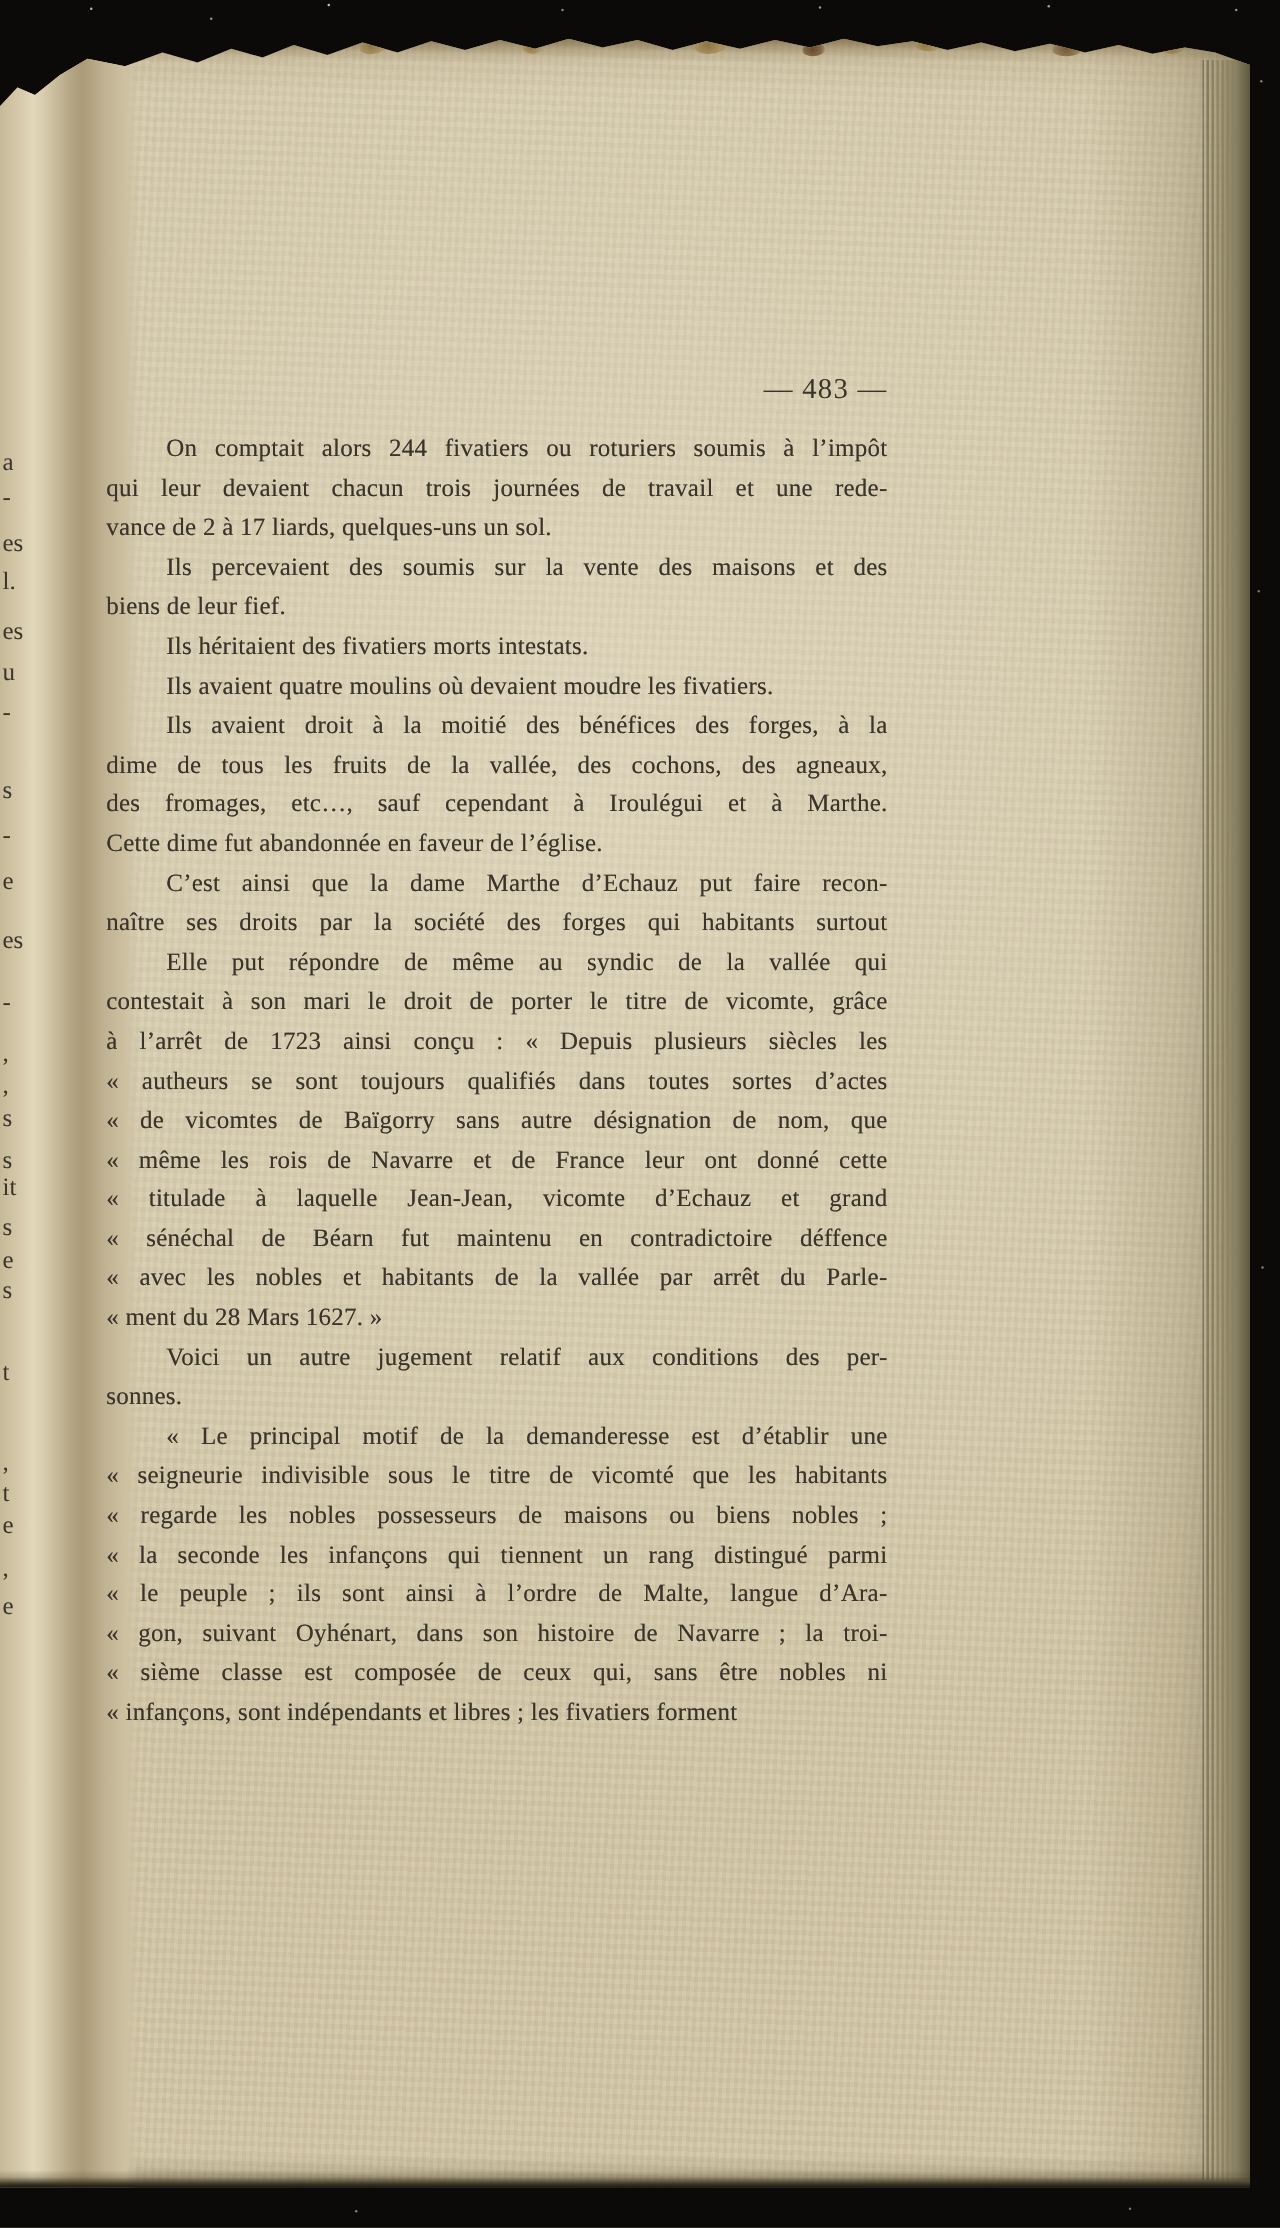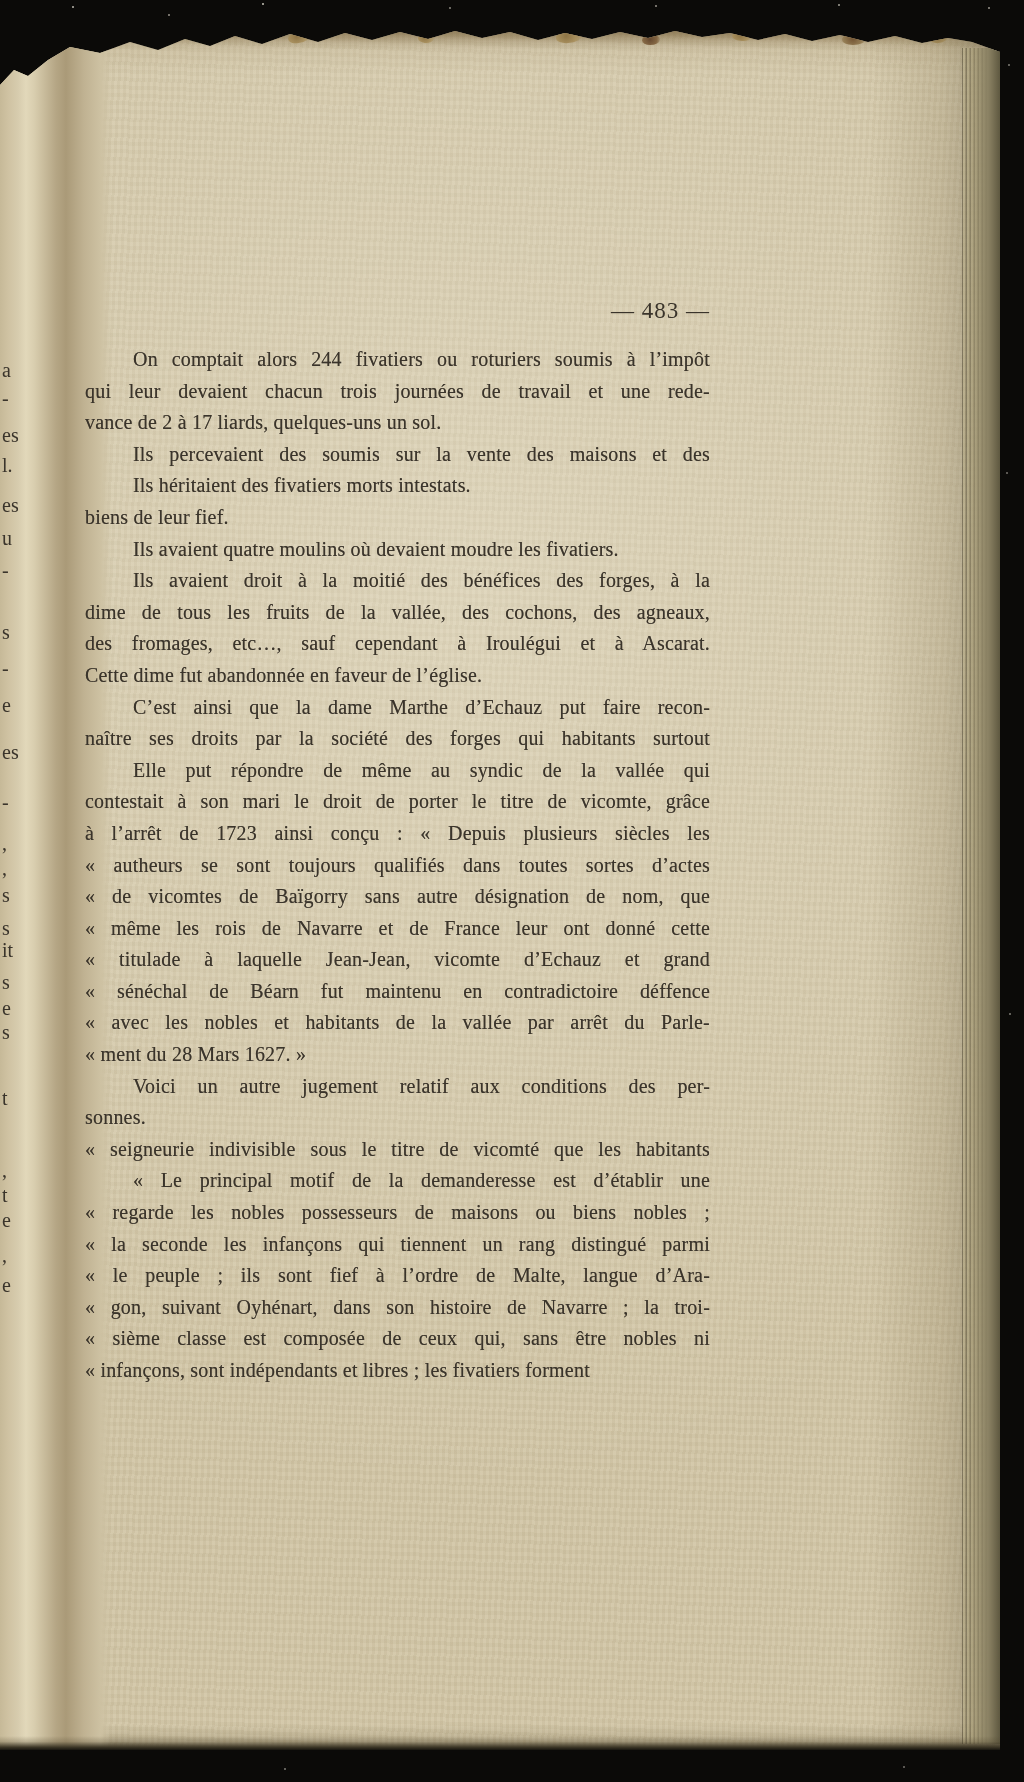--- a/index.html
+++ b/index.html
@@ -122,45 +122,45 @@
     <div class="right-stack"></div>
     <div class="bottom-edge"></div>
 
     <div class="content">
       <div class="page-number">— 483 —</div>
       <div id="text-block">
           <div class="line indent">On comptait alors 244 fivatiers ou roturiers soumis à l’impôt</div>
           <div class="line">qui leur devaient chacun trois journées de travail et une rede-</div>
           <div class="line last">vance de 2 à 17 liards, quelques-uns un sol.</div>
           <div class="line indent">Ils percevaient des soumis sur la vente des maisons et des</div>
+          <div class="line last">biens de leur fief.</div>
           <div class="line indent last">Ils héritaient des fivatiers morts intestats.</div>
-          <div class="line last">biens de leur fief.</div>
           <div class="line indent last">Ils avaient quatre moulins où devaient moudre les fivatiers.</div>
           <div class="line indent">Ils avaient droit à la moitié des bénéfices des forges, à la</div>
           <div class="line">dime de tous les fruits de la vallée, des cochons, des agneaux,</div>
-          <div class="line">des fromages, etc…, sauf cependant à Iroulégui et à Ascarat.</div>
+          <div class="line">des fromages, etc…, sauf cependant à Iroulégui et à Marthe.</div>
           <div class="line last">Cette dime fut abandonnée en faveur de l’église.</div>
           <div class="line indent">C’est ainsi que la dame Marthe d’Echauz put faire recon-</div>
           <div class="line">naître ses droits par la société des forges qui habitants surtout</div>
           <div class="line indent">Elle put répondre de même au syndic de la vallée qui</div>
           <div class="line">contestait à son mari le droit de porter le titre de vicomte, grâce</div>
           <div class="line">à l’arrêt de 1723 ainsi conçu : « Depuis plusieurs siècles les</div>
           <div class="line">« autheurs se sont toujours qualifiés dans toutes sortes d’actes</div>
           <div class="line">« de vicomtes de Baïgorry sans autre désignation de nom, que</div>
           <div class="line">« même les rois de Navarre et de France leur ont donné cette</div>
           <div class="line">« titulade à laquelle Jean-Jean, vicomte d’Echauz et grand</div>
           <div class="line">« sénéchal de Béarn fut maintenu en contradictoire déffence</div>
           <div class="line">« avec les nobles et habitants de la vallée par arrêt du Parle-</div>
           <div class="line last">« ment du 28 Mars 1627. »</div>
           <div class="line indent">Voici un autre jugement relatif aux conditions des per-</div>
           <div class="line last">sonnes.</div>
+          <div class="line indent">« Le principal motif de la demanderesse est d’établir une</div>
           <div class="line">« seigneurie indivisible sous le titre de vicomté que les habitants</div>
-          <div class="line indent">« Le principal motif de la demanderesse est d’établir une</div>
           <div class="line">« regarde les nobles possesseurs de maisons ou biens nobles ;</div>
           <div class="line">« la seconde les infançons qui tiennent un rang distingué parmi</div>
-          <div class="line">« le peuple ; ils sont fief à l’ordre de Malte, langue d’Ara-</div>
+          <div class="line">« le peuple ; ils sont ainsi à l’ordre de Malte, langue d’Ara-</div>
           <div class="line">« gon, suivant Oyhénart, dans son histoire de Navarre ; la troi-</div>
           <div class="line">« sième classe est composée de ceux qui, sans être nobles ni</div>
           <div class="line last">« infançons, sont indépendants et libres ; les fivatiers forment</div>
         </div>
     </div>
   </div>
 </div>
 
 </body></html>

